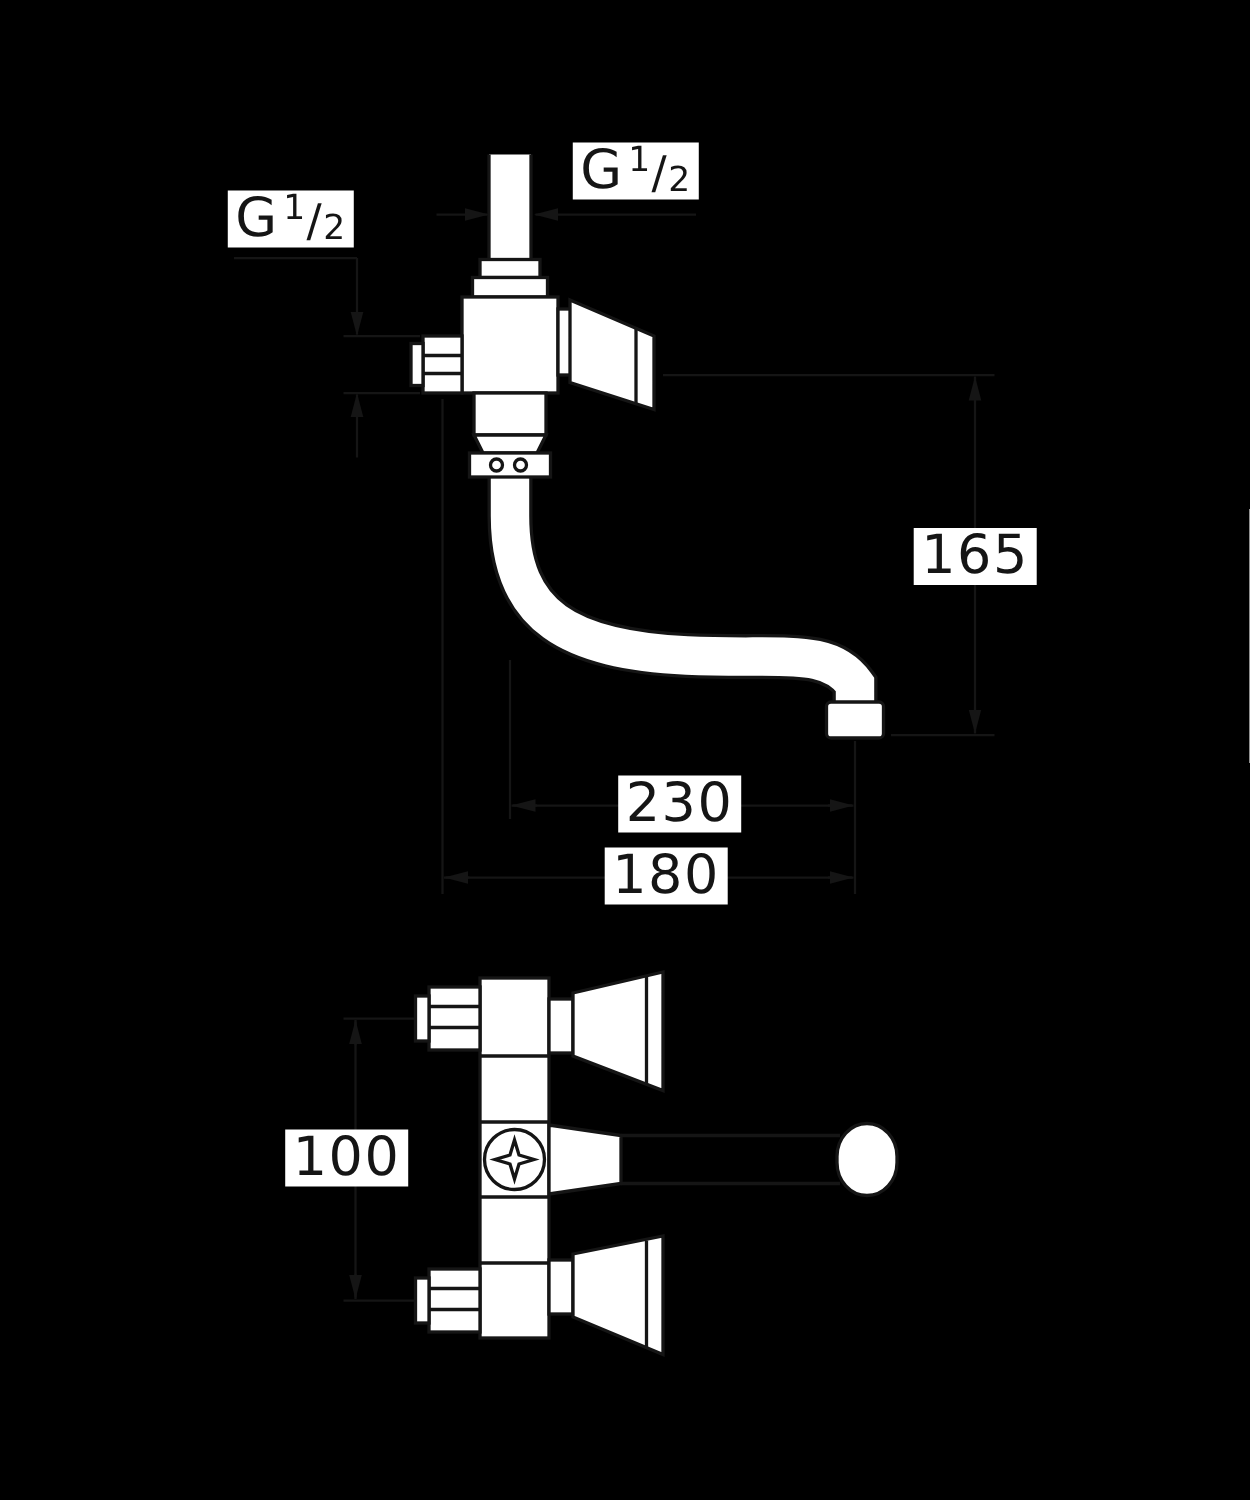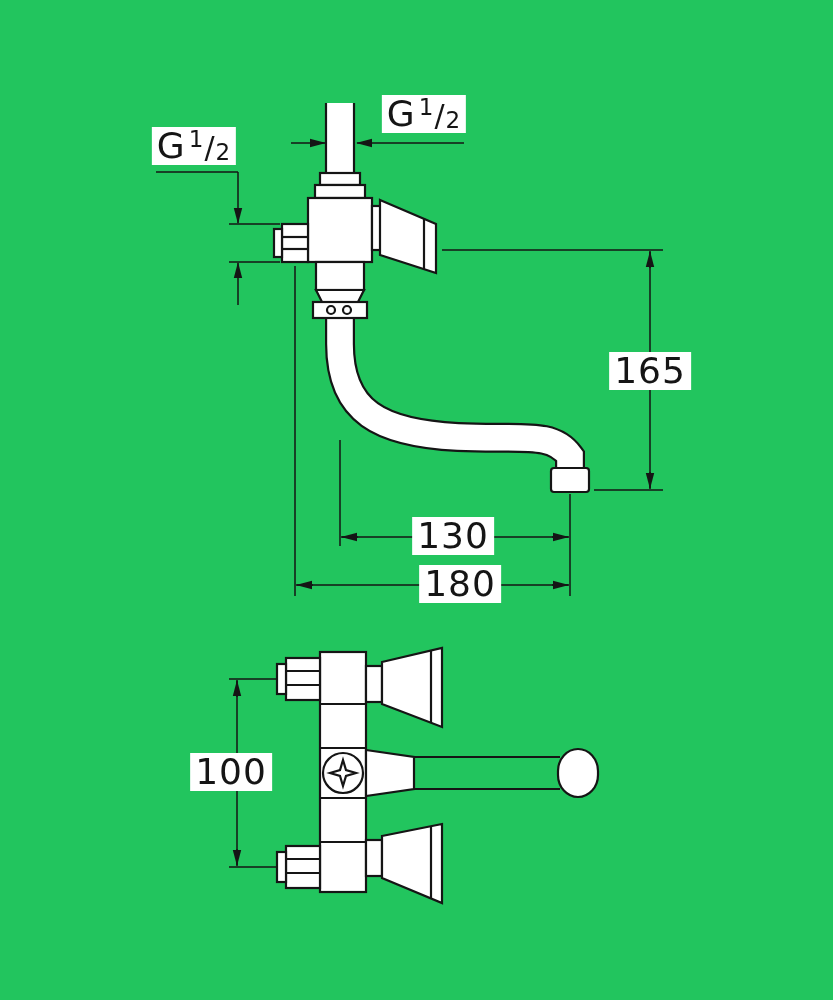--- a/index.html
+++ b/index.html
@@ -1,19 +1,19 @@
 <!DOCTYPE html>
 <html><head>
 <meta charset="utf-8">
 <style>
   html,body{margin:0;padding:0;background:#fff;}
   .stage{
     position:relative;
     width:833px;height:1000px;
-    background:#22c55e;
+    background:#000000;
     overflow:hidden;
     font-family:"DejaVu Sans","Liberation Sans",sans-serif;
   }
   .stage svg{position:absolute;left:0;top:0;}
   .label{
     position:absolute;
     transform:translateX(-50%);
     font-size:36px;
     line-height:1.05;
     color:#151515;
@@ -144,19 +144,19 @@
   <div class="label" style="left:424px;top:95px;">
     <span>G</span><sup>1</sup><span class="slash">/</span><sub>2</sub>
   </div>
 
   <div class="label" style="left:194px;top:127px;">
     <span>G</span><sup>1</sup><span class="slash">/</span><sub>2</sub>
   </div>
 
   <div class="label" style="left:650px;top:352px;text-align:right;">165</div>
 
-  <div class="label" style="left:453px;top:517px;">130</div>
+  <div class="label" style="left:453px;top:517px;">230</div>
 
-  <div class="label" style="left:460px;top:565px;">180</div>
+  <div class="label" style="left:444px;top:565px;">180</div>
 
   <div class="label" style="left:231px;top:753px;">100</div>
 
 </div>
 
 </body></html>

